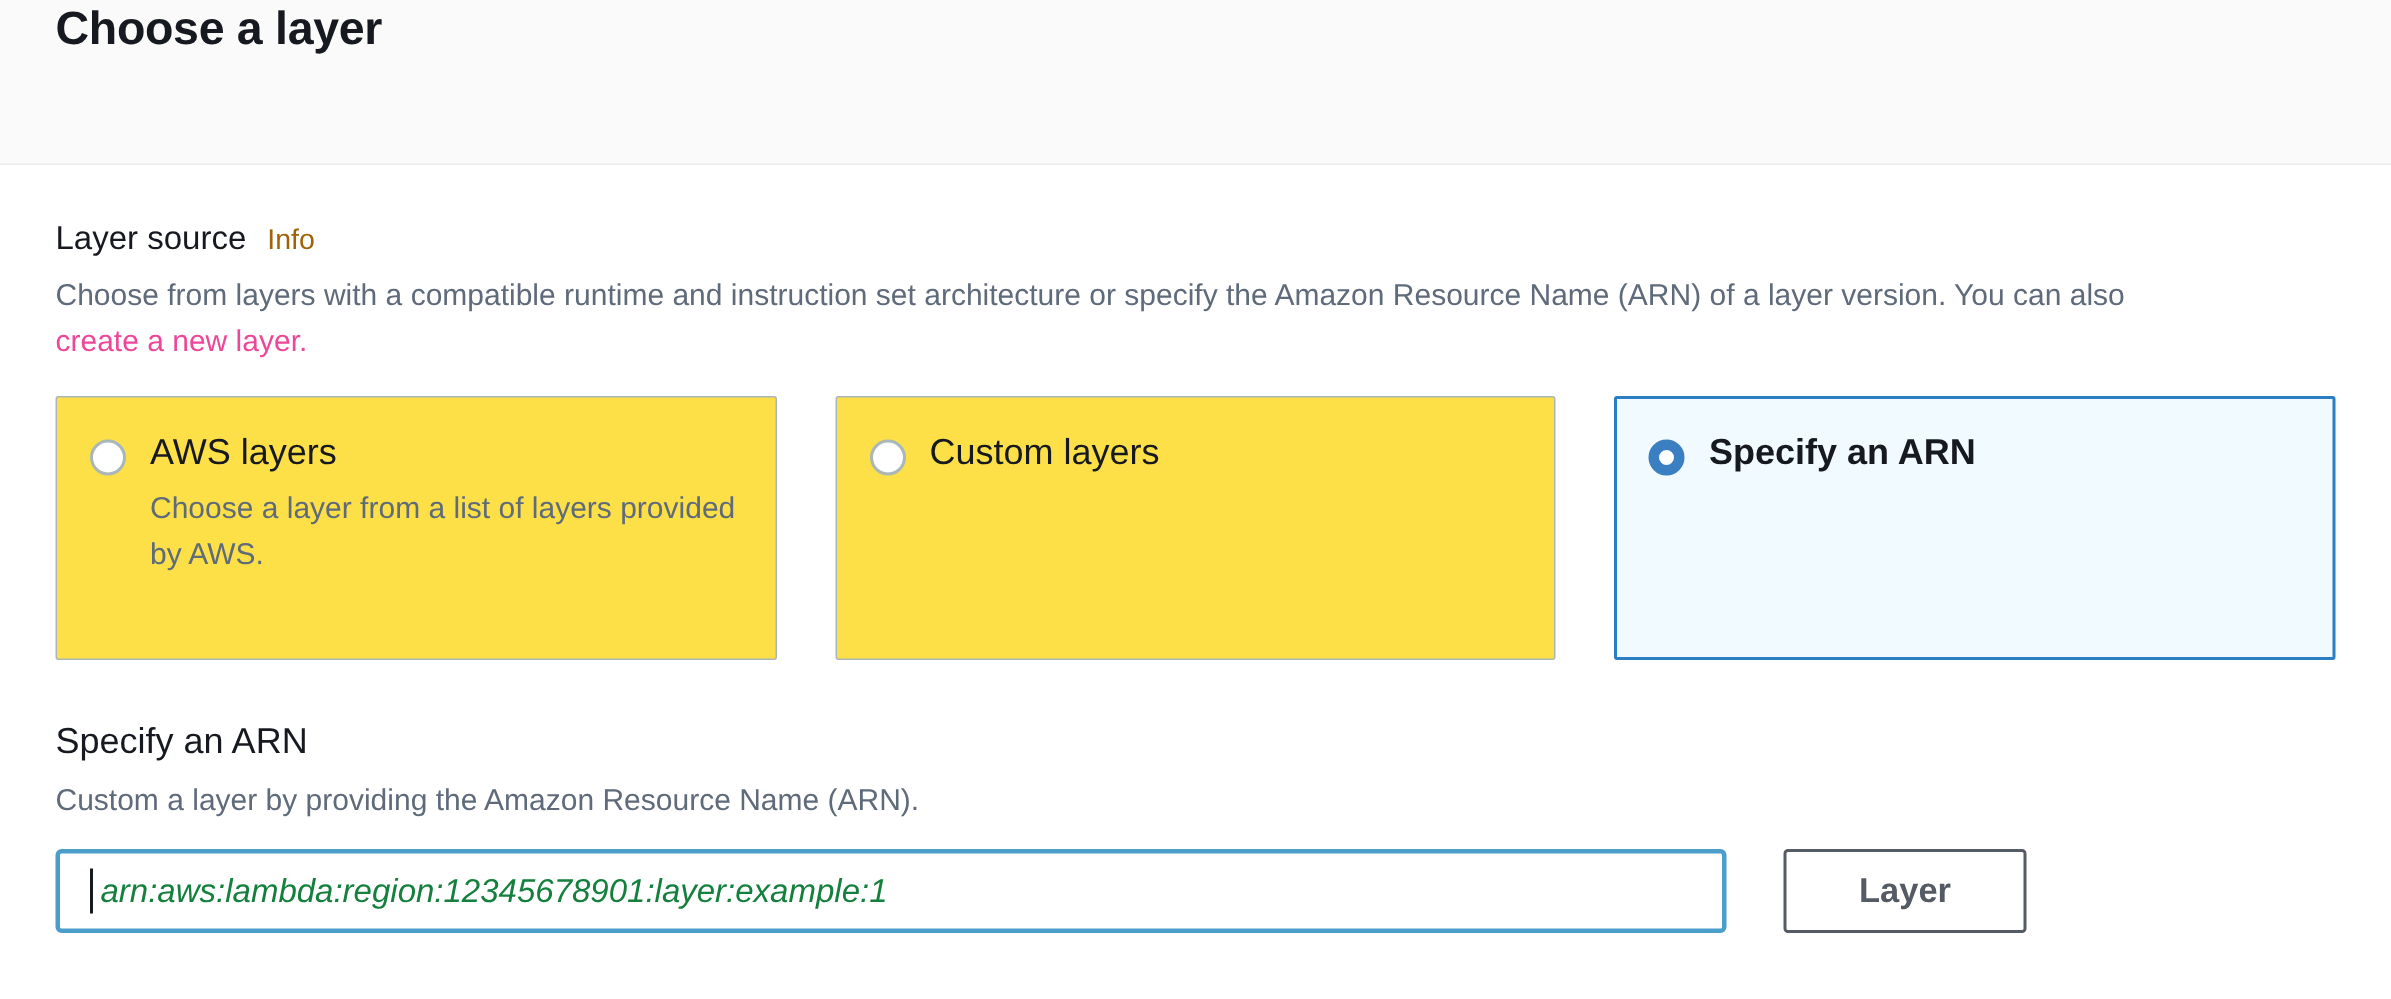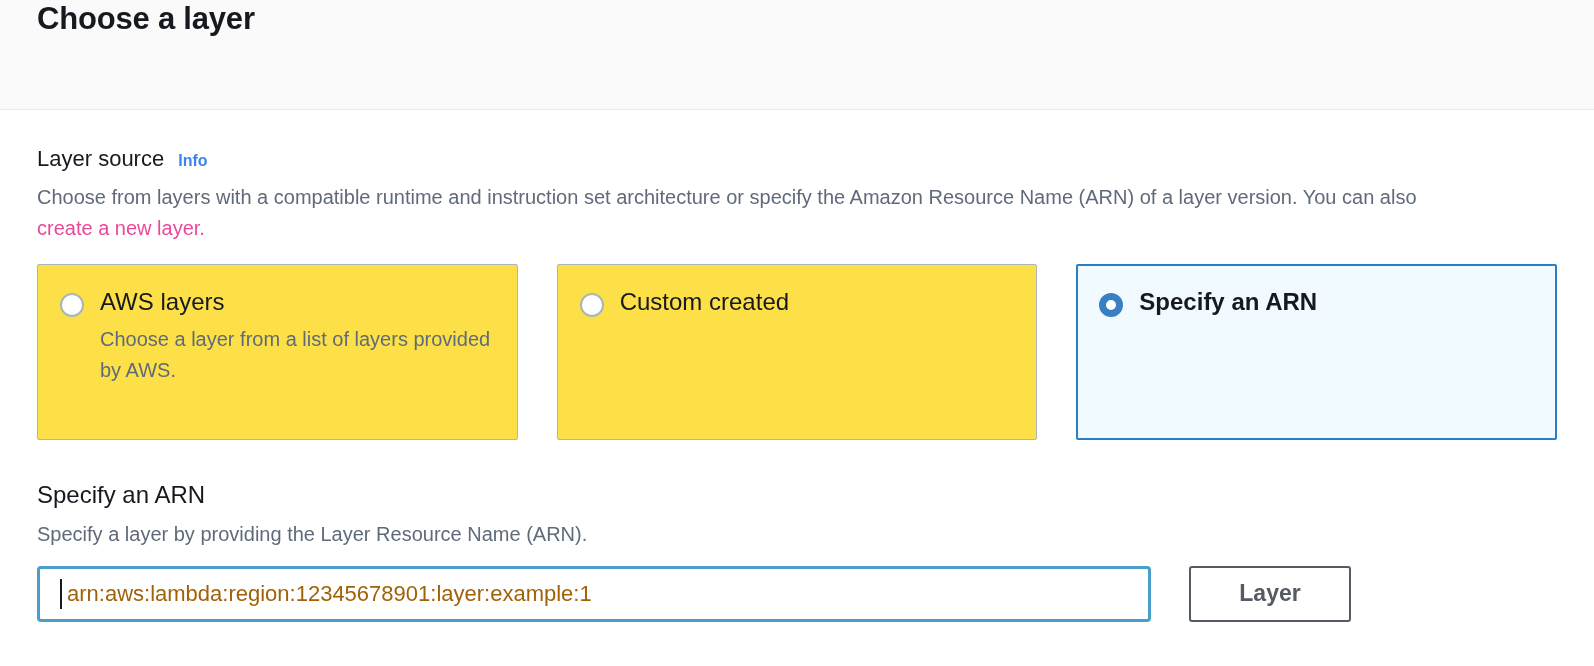--- a/index.html
+++ b/index.html
@@ -52,23 +52,23 @@
     gap: 14px;
     padding-top: 35px;
     text-align: right;
   }
   .field-label {
     font-size: 22px;
     color: #16191f;
     line-height: 1.25;
   }
   .info-link {
-    font-size: 16px;
-    font-weight: bold;
-    color: #3b82f6;
+    font-size: 19px;
+    font-weight: normal;
+    color: #a16207;
     cursor: pointer;
   }
 
   .field-description {
     margin-top: 9px;
     font-size: 20px;
     color: #5f6b7a;
     line-height: 1.55;
     max-width: 1440px;
   }
@@ -172,21 +172,22 @@
   }
   .caret {
     width: 2px;
     height: 30px;
     background: #16191f;
     flex: none;
     margin-right: 5px;
   }
   .arn-placeholder {
     font-size: 22px;
-    color: #a16207;
+    font-style: italic;
+    color: #15803d;
     white-space: nowrap;
     line-height: 1;
   }
 
   .verify-button {
     height: 56px;
     min-width: 162px;
     box-sizing: border-box;
     border: 2px solid #545b64;
     border-radius: 3px;
@@ -228,36 +229,36 @@
         <span class="radio-dot"></span>
         <span class="radio-text">
           <span class="radio-title">AWS layers</span>
           <span class="radio-desc">Choose a layer from a list of layers provided by AWS.</span>
         </span>
       </div>
 
       <div class="radio-card">
         <span class="radio-dot"></span>
         <span class="radio-text">
-          <span class="radio-title">Custom created</span>
+          <span class="radio-title">Custom layers</span>
         </span>
       </div>
 
       <div class="radio-card selected">
         <span class="radio-dot"></span>
         <span class="radio-text">
           <span class="radio-title">Specify an ARN</span>
         </span>
       </div>
 
     </div>
 
     <div class="arn-section">
       <div class="arn-heading">Specify an ARN</div>
-      <div class="arn-subtext">Specify a layer by providing the Layer Resource Name (ARN).</div>
+      <div class="arn-subtext">Custom a layer by providing the Amazon Resource Name (ARN).</div>
 
       <div class="arn-input-row">
         <div class="arn-input">
           <span class="caret"></span>
           <span class="arn-placeholder">arn:aws:lambda:region:12345678901:layer:example:1</span>
         </div>
         <button class="verify-button">Layer</button>
       </div>
     </div>
 

